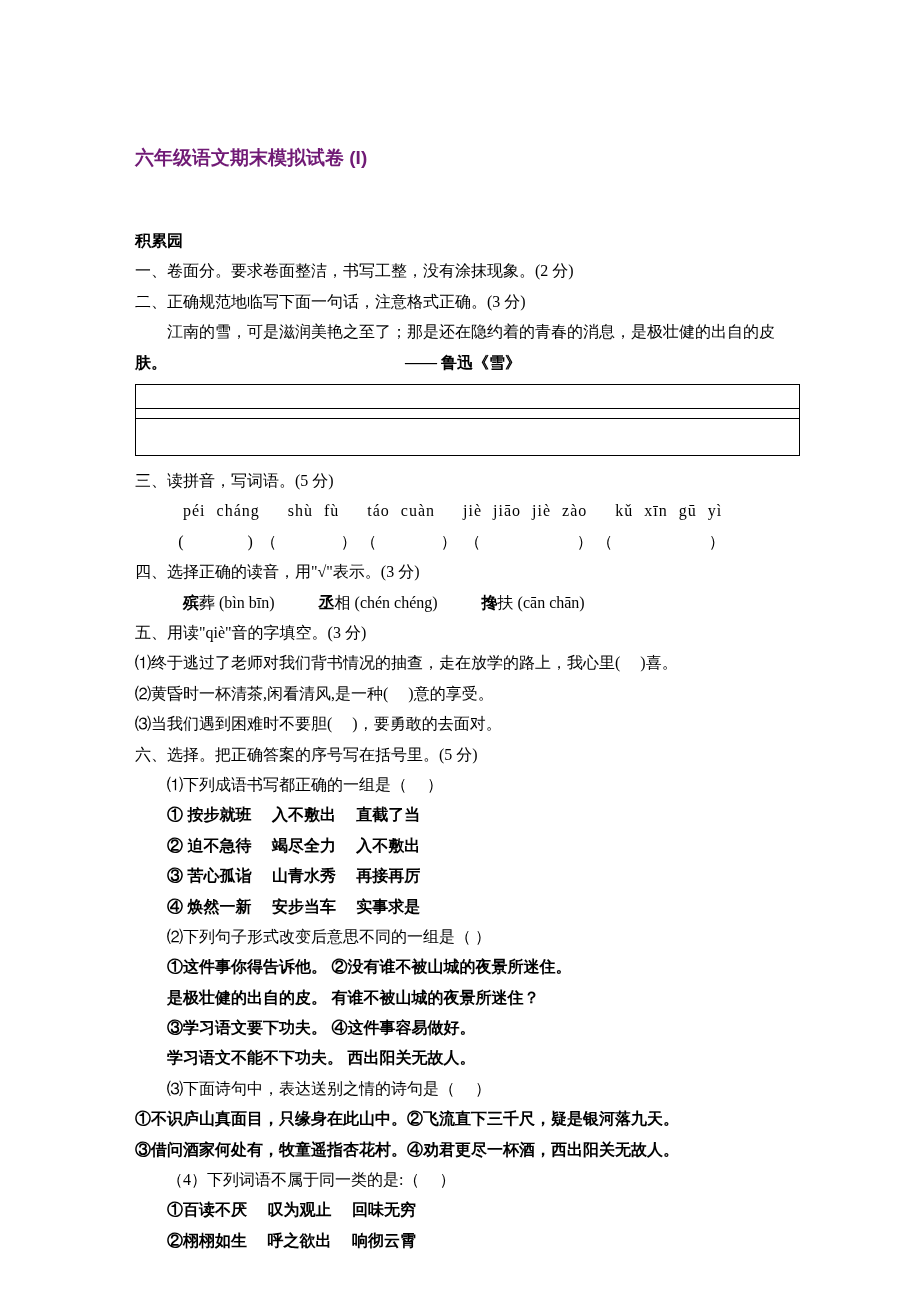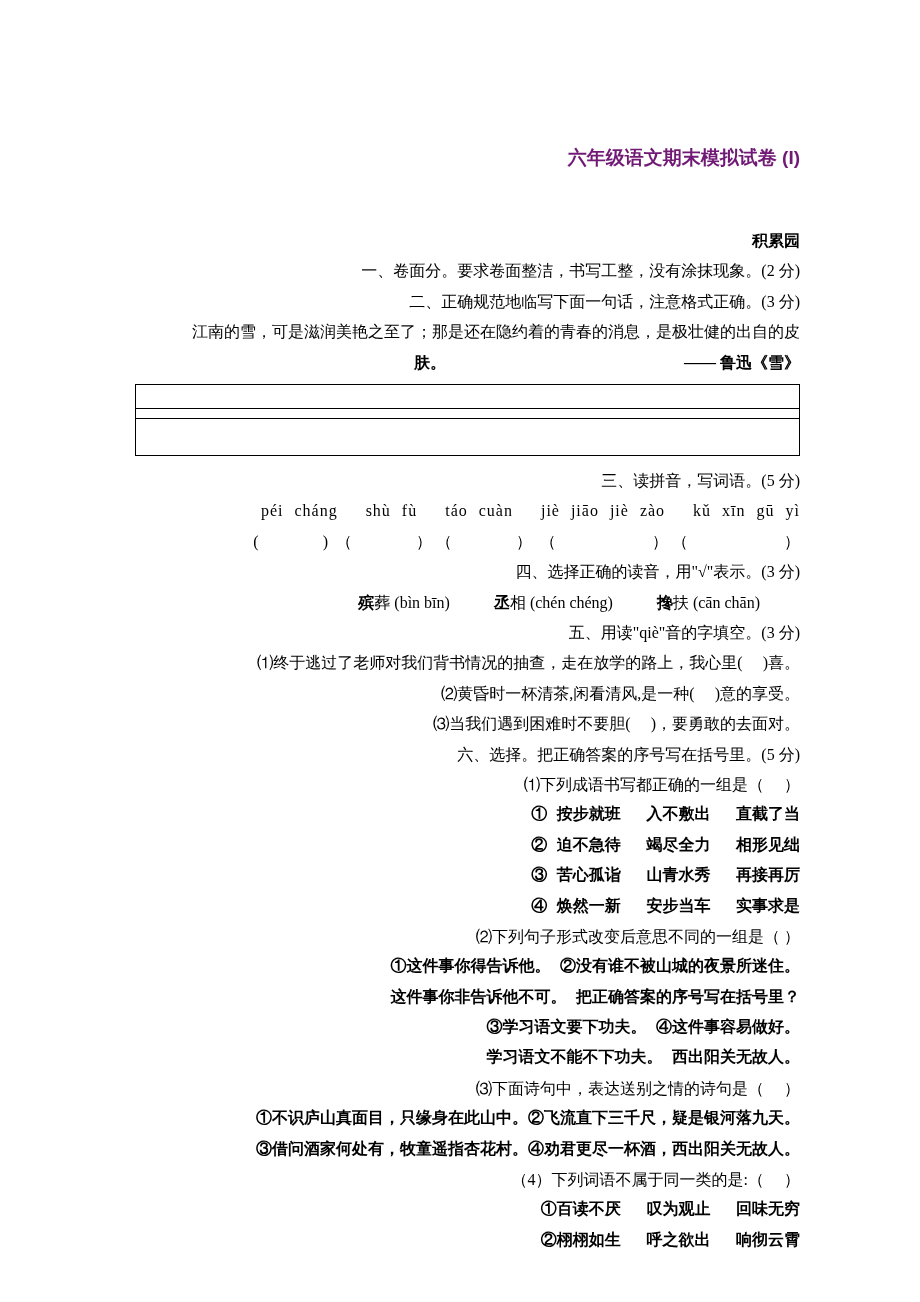--- a/index.html
+++ b/index.html
@@ -1,15 +1,15 @@
 <!DOCTYPE html>
 <html><head>
   <meta charset="utf-8">
   <style>
-    * { margin: 0; padding: 0; box-sizing: border-box; text-align: right; }
+    * { margin: 0; padding: 0; box-sizing: border-box; }
     body {
       width: 920px;
       height: 1302px;
       background: #fff;
       font-family: "SimSun", "宋体", serif;
       font-size: 16px;
       color: #000;
       padding: 140px 120px 60px 135px;
       line-height: 1.9;
     }
@@ -51,21 +51,21 @@
     .pinyin-row {
       padding-left: 3em;
       letter-spacing: 1px;
       word-spacing: 6px;
     }
     .blanks-row {
       padding-left: 2.7em;
     }
     .blank-group { display: inline-block; }
     .bold-char { font-weight: bold; font-family: "KaiTi","楷体",cursive; }
-    .kai { font-family: Liberation Mono, monospace; font-weight: bold; }
+    .kai { font-family: Liberation Sans, sans-serif; font-weight: bold; }
     .indent1 { padding-left: 2em; }
     .phon-row { padding-left: 3em; }
     .phon-item { display: inline-block; margin-right: 40px; }
   </style>
 </head>
 <body>
 
 <div class="title">六年级语文期末模拟试卷 (I)</div>
 
 <div class="section-head">积累园</div>
@@ -114,27 +114,27 @@
 
 <div>五、用读"qiè"音的字填空。(3 分)</div>
 <div>⑴终于逃过了老师对我们背书情况的抽查，走在放学的路上，我心里(   )喜。</div>
 <div>⑵黄昏时一杯清茶,闲看清风,是一种(   )意的享受。</div>
 <div>⑶当我们遇到困难时不要胆(   )，要勇敢的去面对。</div>
 
 <div>六、选择。把正确答案的序号写在括号里。(5 分)</div>
 
 <div class="indent1">⑴下列成语书写都正确的一组是（    ）</div>
 <div class="indent1 kai">① 按步就班    入不敷出   直截了当</div>
-<div class="indent1 kai">② 迫不急待    竭尽全力   相形见绌</div>
+<div class="indent1 kai">② 迫不急待    竭尽全力   入不敷出</div>
 <div class="indent1 kai">③ 苦心孤诣    山青水秀   再接再厉</div>
 <div class="indent1 kai">④ 焕然一新    安步当车   实事求是</div>
 
 <div class="indent1">⑵下列句子形式改变后意思不同的一组是（ ）</div>
 <div class="indent1 kai">①这件事你得告诉他。  ②没有谁不被山城的夜景所迷住。</div>
-<div class="indent1 kai">这件事你非告诉他不可。   把正确答案的序号写在括号里？</div>
+<div class="indent1 kai">是极壮健的出自的皮。   有谁不被山城的夜景所迷住？</div>
 <div class="indent1 kai">③学习语文要下功夫。  ④这件事容易做好。</div>
 <div class="indent1 kai">学习语文不能不下功夫。  西出阳关无故人。</div>
 
 <div class="indent1">⑶下面诗句中，表达送别之情的诗句是（      ）</div>
 <div class="kai">①不识庐山真面目，只缘身在此山中。②飞流直下三千尺，疑是银河落九天。</div>
 <div class="kai">③借问酒家何处有，牧童遥指杏花村。④劝君更尽一杯酒，西出阳关无故人。</div>
 
 <div class="indent1">（4）下列词语不属于同一类的是:（      ）</div>
 <div class="indent1 kai">①百读不厌   叹为观止   回味无穷</div>
 <div class="indent1 kai">②栩栩如生   呼之欲出   响彻云霄</div>

